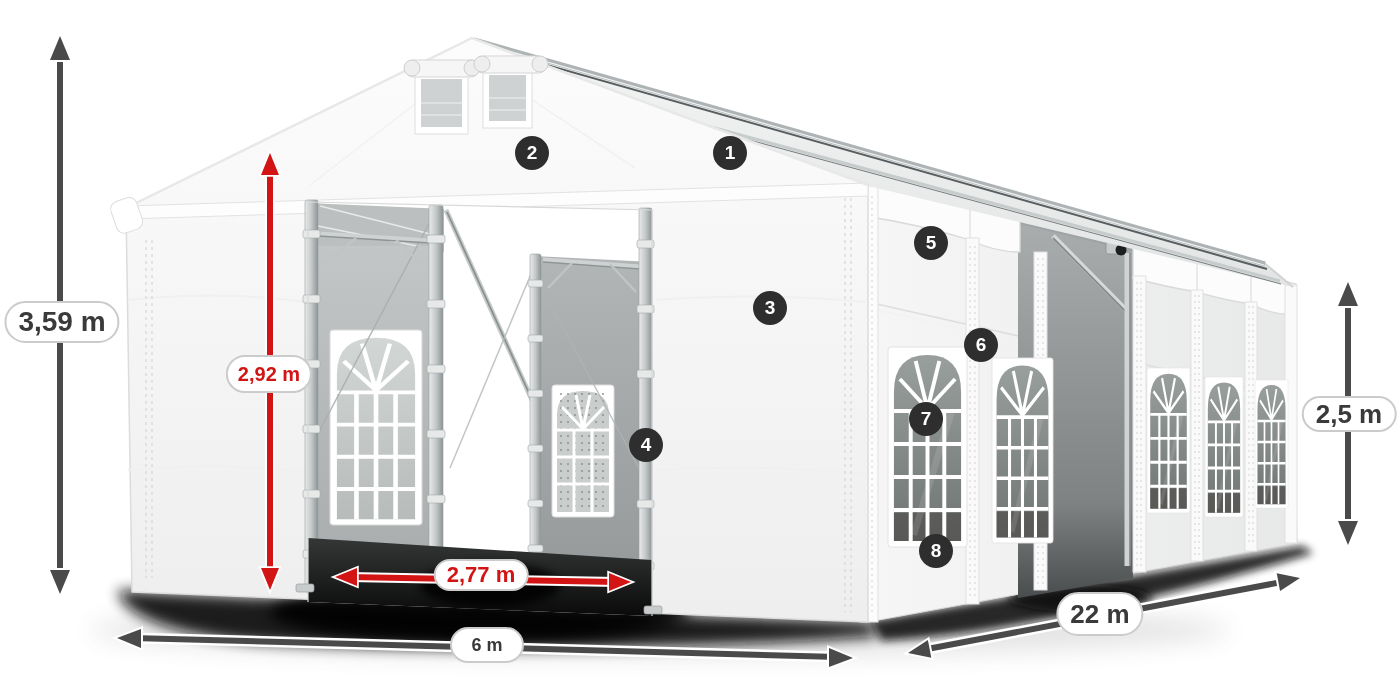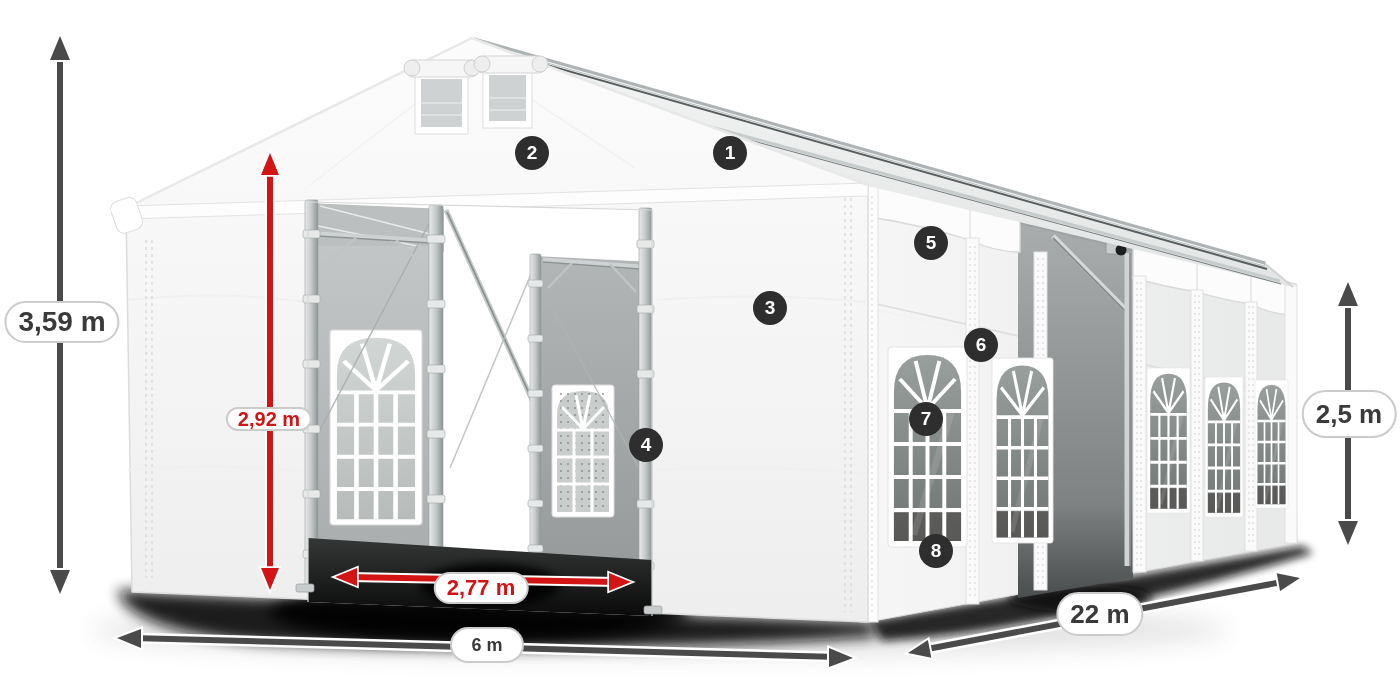--- a/index.html
+++ b/index.html
@@ -321,29 +321,29 @@
     <line x1="349" y1="577" x2="617" y2="582" stroke="#d21414" stroke-width="6"></line>
     <polygon points="335,577 357,568 357,586" fill="#d21414" stroke="#ffffff" stroke-width="3.5"></polygon>
     <polygon points="335,577 357,568 357,586" fill="#d21414"></polygon>
     <polygon points="631,582 609,573 609,591" fill="#d21414" stroke="#ffffff" stroke-width="3.5"></polygon>
     <polygon points="631,582 609,573 609,591" fill="#d21414"></polygon>
   </g>
 </svg>
 
 <div class="pill" style="left:62px;top:322px;min-width:96px;height:42px;font-size:28px;padding:0 12px;">3,59 m</div>
 
-<div class="pill pill--red" style="left:269px;top:374px;min-width:82px;height:24px;font-size:20px;padding:0 10px;margin-top:45px;">2,92 m</div>
-
-<div class="pill pill--red" style="left:481px;top:588px;min-width:88px;height:32px;font-size:22px;padding:0 11px;">2,77 m</div>
+<div class="pill pill--red" style="left:269px;top:374px;min-width:82px;height:38px;font-size:20px;padding:0 10px;">2,92 m</div>
+
+<div class="pill pill--red" style="left:481px;top:575px;min-width:88px;height:32px;font-size:22px;padding:0 11px;">2,77 m</div>
 
 <div class="pill" style="left:487px;top:645px;min-width:74px;height:36px;font-size:18px;padding:0 12px;">6 m</div>
 
 <div class="pill" style="left:1100px;top:614px;min-width:78px;height:44px;font-size:26px;padding:0 12px;">22 m</div>
 
-<div class="pill" style="left:1349px;top:414px;min-width:90px;height:48px;font-size:26px;padding:16px 12px;">2,5 m</div>
+<div class="pill" style="left:1349px;top:414px;min-width:90px;height:36px;font-size:26px;padding:16px 12px;">2,5 m</div>
 
 <div class="callout" style="left:730px;top:153px;">1</div>
 <div class="callout" style="left:532px;top:153px;">2</div>
 <div class="callout" style="left:770px;top:308px;">3</div>
 <div class="callout" style="left:646px;top:445px;">4</div>
 <div class="callout" style="left:931px;top:243px;">5</div>
 <div class="callout" style="left:981px;top:345px;">6</div>
 <div class="callout" style="left:926px;top:419px;">7</div>
 <div class="callout" style="left:936px;top:551px;">8</div>
 

